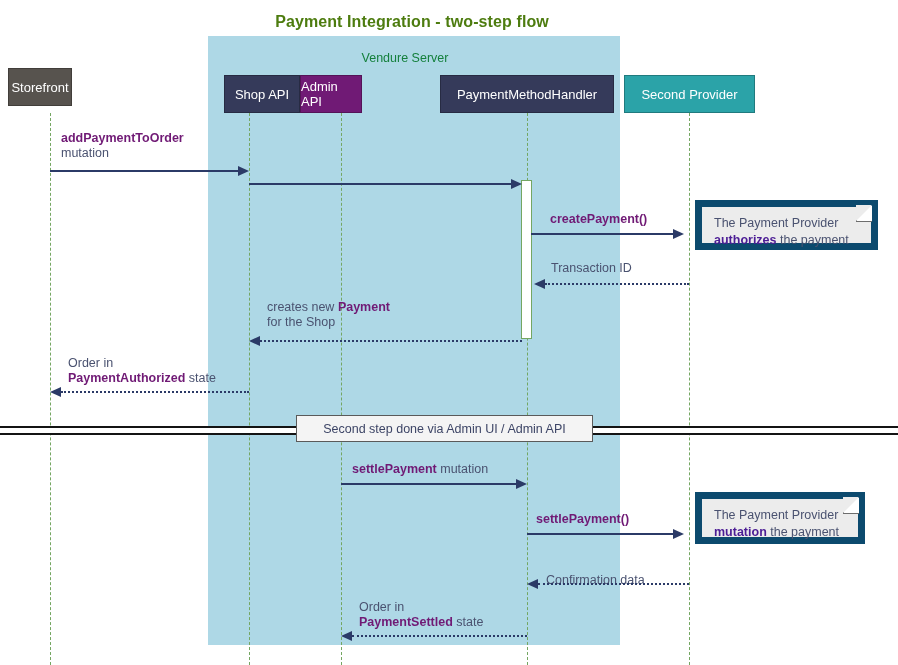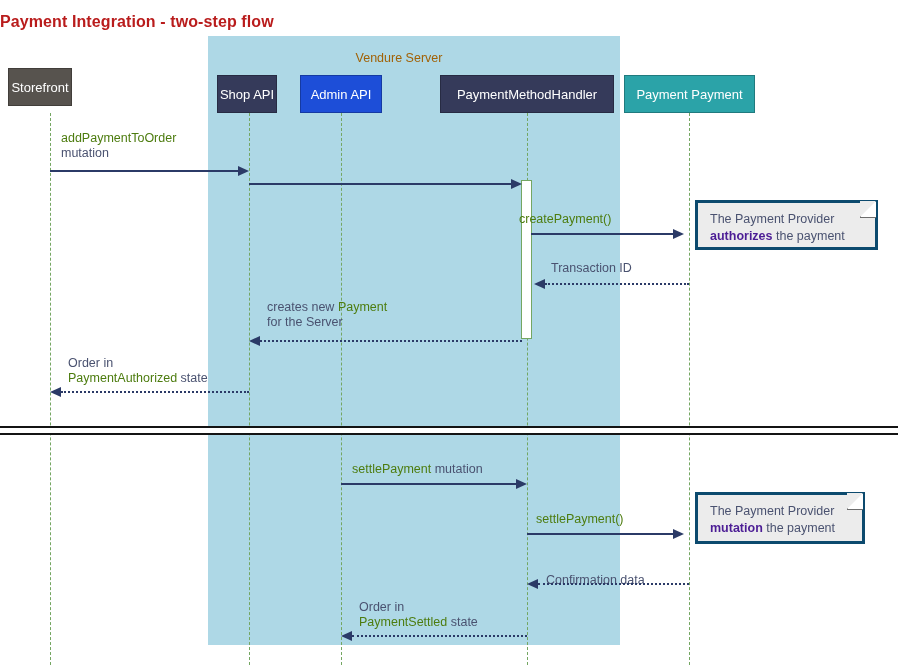--- a/index.html
+++ b/index.html
@@ -2,43 +2,43 @@
 <html><head>
 <meta charset="utf-8">
 <style>
   html,body{margin:0;padding:0;}
   body{width:898px;height:665px;background:#ffffff;font-family:"Liberation Sans",sans-serif;position:relative;overflow:hidden;}
   #canvas{position:absolute;left:0;top:0;width:898px;height:665px;}
 
   .abs{position:absolute;}
 
   .diagram-title{
-    left:0;top:13px;width:824px;text-align:left;
-    font-size:16px;font-weight:bold;color:#b91c1c;letter-spacing:0.1px;
+    left:0;top:13px;width:824px;text-align:center;
+    font-size:16px;font-weight:bold;color:#4d7c0f;letter-spacing:0.1px;
   }
 
   
   .group-box{
     left:208px;top:36px;width:412px;height:609px;
     background:#aed8e6;
   }
   .group-label{
     left:208px;top:51px;width:382px;text-align:center;
-    font-size:12.5px;color:#a16207;
+    font-size:12.5px;color:#15803d;padding-left:6px;
   }
 
   
   .participant{
     height:38px;display:flex;align-items:center;justify-content:center;
     color:#ffffff;font-size:13px;box-sizing:border-box;
     border:1px solid rgba(0,0,0,.25);
   }
   .p-storefront{left:8px;top:68px;width:64px;background:#57534e;}
-  .p-shop{left:217px;top:75px;width:60px;background:#353a5a;}
-  .p-admin{left:300px;top:75px;width:82px;background:#1d4ed8;}
+  .p-shop{left:224px;top:75px;width:76px;background:#353a5a;}
+  .p-admin{left:300px;top:75px;width:62px;background:#701a75;}
   .p-pmh{left:440px;top:75px;width:174px;background:#353a5a;}
   .p-provider{left:624px;top:75px;width:131px;background:#2ba3a8;}
 
   
   .lifeline{
     top:113px;width:0;height:552px;
     border-left:1.6px dashed #74a662;
   }
   .ll-storefront{left:50px;}
   .ll-shop{left:249px;}
@@ -60,25 +60,25 @@
   .arrow-r, .arrow-l{
     width:0;height:0;border-top:5px solid transparent;border-bottom:5px solid transparent;
   }
   .arrow-r{border-left:11px solid #2b3a67;}
   .arrow-l{border-right:11px solid #2b3a67;}
 
   
   .msg-label{
     font-size:12.5px;color:#4a5270;line-height:15px;white-space:nowrap;
   }
-  .msg-label b{color:#4d7c0f;font-weight:normal;}
+  .msg-label b{color:#701a75;font-weight:bold;}
 
   
   .note{
-    background:#ececec;border:3px solid #0c4a6e;box-sizing:border-box;
+    background:#ececec;border:7px solid #0c4a6e;box-sizing:border-box;
     font-size:12.5px;color:#4a5270;line-height:17px;
     padding:8px 10px 8px 12px;
   }
   .note b{color:#4c1d95;font-weight:bold;}
   .note-fold{
     position:absolute;right:-1px;top:-1px;width:15px;height:15px;
     background:#ffffff;border-left:1px solid #6d6d6d;border-bottom:1px solid #6d6d6d;
     transform:none;
   }
   .note-fold:after{
@@ -123,66 +123,67 @@
   <div class="abs participant p-shop">
     <span>Shop API</span>
   </div>
   <div class="abs participant p-admin">
     <span>Admin API</span>
   </div>
   <div class="abs participant p-pmh">
     <span>PaymentMethodHandler</span>
   </div>
   <div class="abs participant p-provider">
-    <span>Payment Payment</span>
+    <span>Second Provider</span>
   </div>
 
   <div class="abs msg-label" style="left:61px;top:131px;">
     <b>addPaymentToOrder</b><br>
     <span>mutation</span>
   </div>
   <div class="abs msg-line" style="left:50px;top:170px;width:188px;"></div>
   <div class="abs arrow-r" style="left:238px;top:166px;"></div>
 
   <div class="abs msg-line" style="left:249px;top:183px;width:262px;"></div>
   <div class="abs arrow-r" style="left:511px;top:179px;"></div>
 
-  <div class="abs msg-label" style="left:519px;top:212px;">
+  <div class="abs msg-label" style="left:550px;top:212px;">
     <b>createPayment()</b>
   </div>
   <div class="abs msg-line" style="left:531px;top:233px;width:142px;"></div>
   <div class="abs arrow-r" style="left:673px;top:229px;"></div>
 
   <div class="abs note" style="left:695px;top:200px;width:183px;height:50px;">
     <div class="note-fold"></div>
     <span>The Payment Provider</span><br>
     <b>authorizes</b><span> the payment</span>
   </div>
 
   <div class="abs msg-label" style="left:551px;top:261px;text-align:right;">
     <span>Transaction ID</span>
   </div>
   <div class="abs msg-line dotted" style="left:545px;top:283px;width:144px;"></div>
   <div class="abs arrow-l" style="left:534px;top:279px;"></div>
 
   <div class="abs msg-label" style="left:267px;top:300px;">
     <span>creates new </span><b>Payment</b><br>
-    <span>for the Server</span>
+    <span>for the Shop</span>
   </div>
   <div class="abs msg-line dotted" style="left:260px;top:340px;width:262px;"></div>
   <div class="abs arrow-l" style="left:249px;top:336px;"></div>
 
   <div class="abs msg-label" style="left:68px;top:356px;">
     <span>Order in</span><br>
     <b>PaymentAuthorized</b><span> state</span>
   </div>
   <div class="abs msg-line dotted" style="left:61px;top:391px;width:188px;"></div>
   <div class="abs arrow-l" style="left:50px;top:387px;"></div>
 
   <div class="abs divider-rule" style="top:426px;"></div>
+  <div class="abs divider-label">Second step done via Admin UI / Admin API</div>
 
   <div class="abs msg-label" style="left:352px;top:462px;">
     <b>settlePayment</b><span> mutation</span>
   </div>
   <div class="abs msg-line" style="left:341px;top:483px;width:175px;"></div>
   <div class="abs arrow-r" style="left:516px;top:479px;"></div>
 
   <div class="abs msg-label" style="left:536px;top:512px;">
     <b>settlePayment()</b>
   </div>

